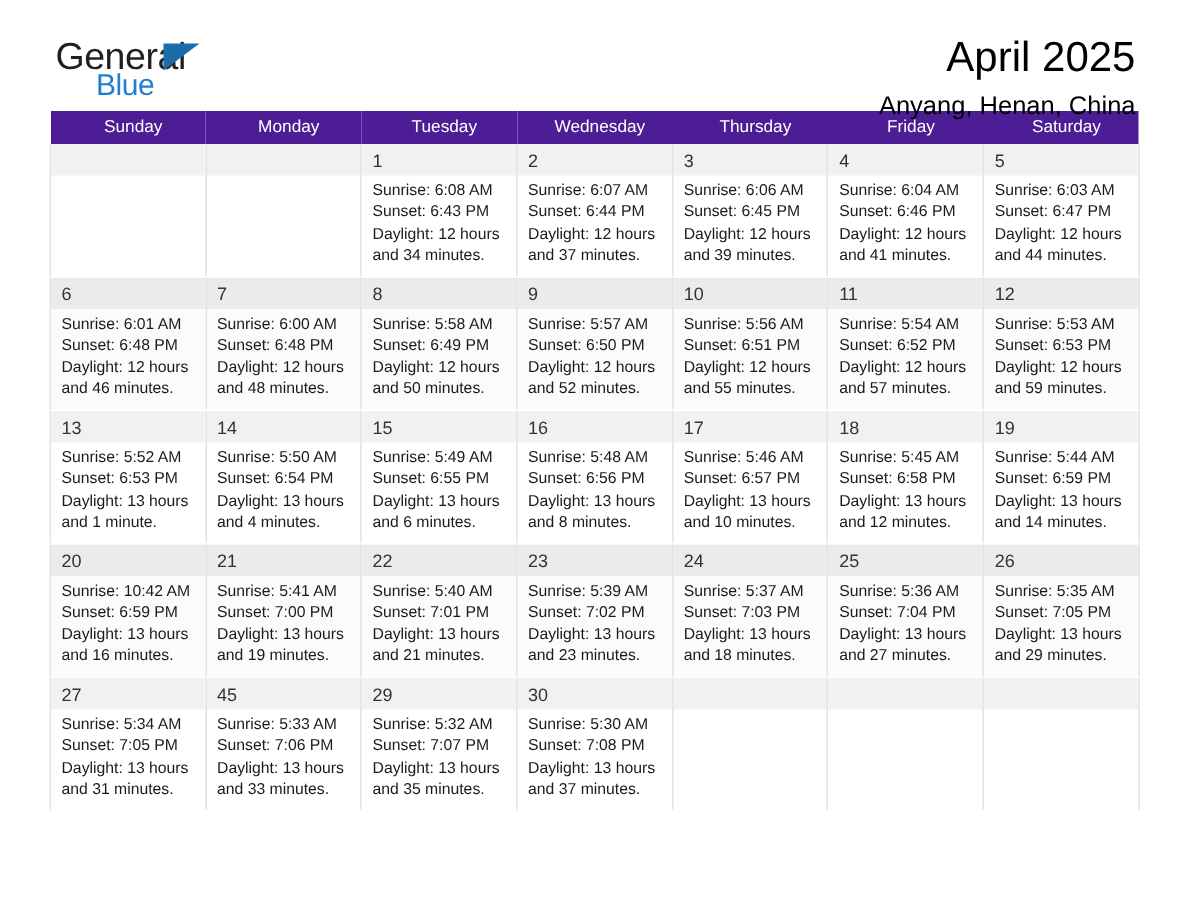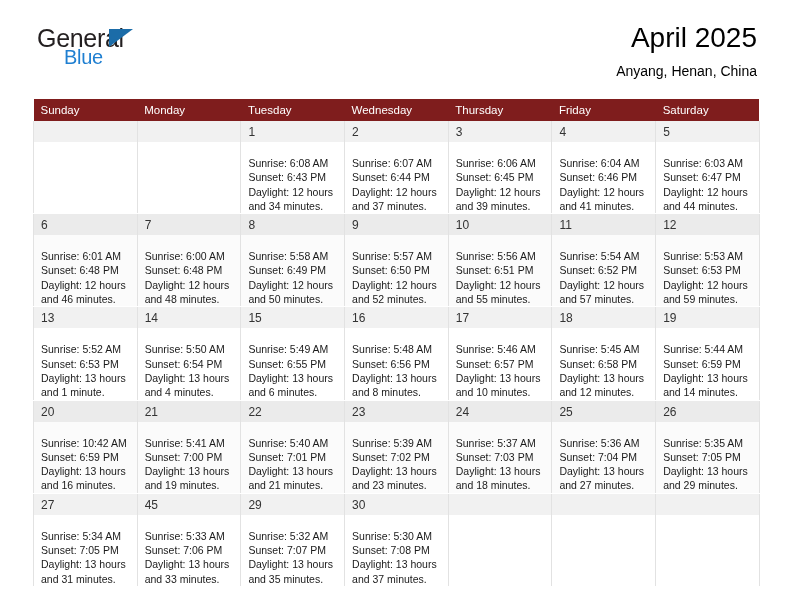--- a/index.html
+++ b/index.html
@@ -18,21 +18,21 @@
     position: relative;
     width: 792px;
     height: 612px;
     box-sizing: border-box;
     padding: 0 33px;
   }
 
   
   .header {
     position: relative;
-    height: 99px;
+    height: 74px;
   }
   .brand {
     position: absolute;
     left: 4px;
     top: 26px;
     width: 190px;
     height: 52px;
     line-height: 1;
   }
   .brand-row1 {
@@ -71,41 +71,41 @@
     top: 22px;
     text-align: right;
   }
   .cal-title {
     font-size: 28px;
     color: #000;
     line-height: 32px;
     white-space: nowrap;
   }
   .cal-location {
-    font-size: 14px;
+    font-size: 17px;
     color: #000;
     line-height: 20px;
     margin-top: 7px;
     white-space: nowrap;
   }
 
   
   table.calendar {
     border-collapse: collapse;
     table-layout: fixed;
     width: 726px;
   }
   table.calendar col { width: 103.7px; }
 
   thead th {
-    background: #7f1d1d;
+    background: #4c1d95;
     color: #ffffff;
     font-size: 11.5px;
     font-weight: normal;
-    text-align: left;
+    text-align: center;
     padding: 5px 0 5px 7px;
     height: 11px;
     border: none;
   }
 
   tbody td {
     vertical-align: top;
     padding: 0;
     height: 88px;
     border-left: 1px solid #e2e2e2;
@@ -124,21 +124,21 @@
     font-size: 12px;
     color: #333333;
     padding: 4px 0 3px 7px;
     background: #f1f1f1;
     height: 14px;
     line-height: 14px;
   }
   tbody tr.alt .daynum { background: #ebebeb; }
   td.empty .daynum { background: #f1f1f1; }
   .lines {
-    padding: 14px 5px 0 7px;
+    padding: 3px 5px 0 7px;
   }
   .lines div {
     font-size: 10.5px;
     line-height: 14.3px;
     color: #1a1a1a;
     white-space: nowrap;
   }
   td.empty .lines { visibility: hidden; }
 </style>
 </head>

